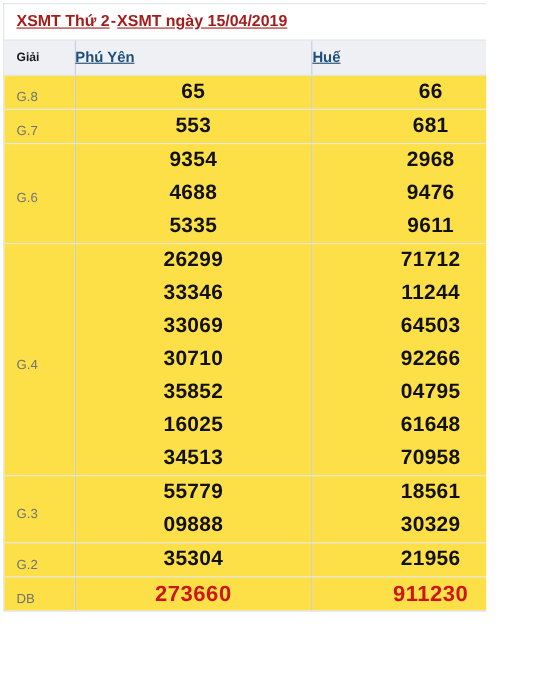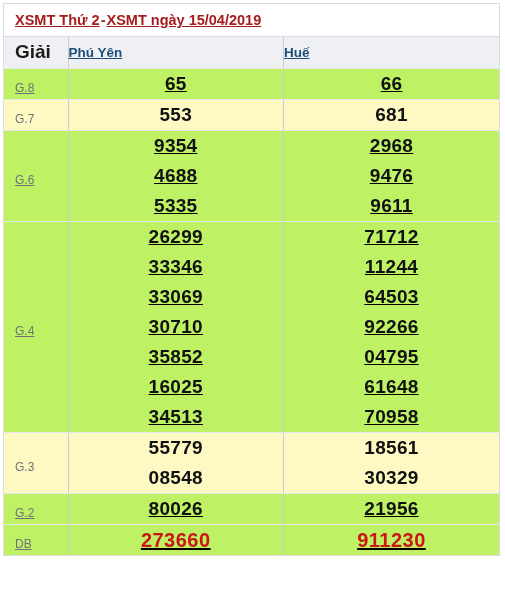--- a/index.html
+++ b/index.html
@@ -9,21 +9,21 @@
   }
   body {
     width: 505px;
     height: 613px;
     font-family: "Liberation Sans", "DejaVu Sans", sans-serif;
     -webkit-font-smoothing: antialiased;
   }
 
   .page {
     position: relative;
-    width: 505px;
+    width: 442px;
     height: 613px;
     overflow: hidden;
     background: #ffffff;
   }
 
   .result-box {
     position: absolute;
     left: 3px;
     top: 3px;
     width: 497px;
@@ -70,21 +70,21 @@
     vertical-align: middle;
     box-sizing: border-box;
   }
 
   .hdr-row th {
     background: #eef0f4;
     height: 31px;
     border-bottom: 1px solid #dfe3e9;
   }
   .hdr-prize {
-    font-size: 19px;
+    font-size: 11px;
     font-weight: bold;
     color: #1b1b1b;
     text-align: left;
     padding-left: 11px !important;
   }
   .hdr-prov {
     text-align: left;
     border-left: 1px solid #c8cdd6;
   }
   .prov-link {
@@ -111,22 +111,22 @@
     margin-left: 12px;
   }
   .num {
     font-size: 19px;
     font-weight: bold;
     color: #111111;
     letter-spacing: 0.3px;
     height: 30px;
     line-height: 30px;
   }
-  .row-shade td { background: #fef9c3; }
-  .row-plain td { background: #bef264; text-decoration: underline; }
+  .row-shade td { background: #fde047; }
+  .row-plain td { background: #fde047; }
 
   .db-num {
     color: #cc1515;
     font-size: 20px;
     letter-spacing: 0.5px;
   }
   tr.db-row td { border-bottom: 1px solid #d9dde3; }
 </style>
 </head>
 <body>
@@ -206,31 +206,31 @@
               <div class="num">92266</div>
               <div class="num">04795</div>
               <div class="num">61648</div>
               <div class="num">70958</div>
             </td>
           </tr>
           <tr class="row-shade">
             <td class="prize-cell">G.3</td>
             <td class="num-cell">
               <div class="num">55779</div>
-              <div class="num">08548</div>
+              <div class="num">09888</div>
             </td>
             <td class="num-cell">
               <div class="num">18561</div>
               <div class="num">30329</div>
             </td>
           </tr>
           <tr class="row-plain">
             <td class="prize-cell">G.2</td>
             <td class="num-cell">
-              <div class="num">80026</div>
+              <div class="num">35304</div>
             </td>
             <td class="num-cell">
               <div class="num">21956</div>
             </td>
           </tr>
           <tr class="row-plain db-row">
             <td class="prize-cell">DB</td>
             <td class="num-cell">
               <div class="num db-num">273660</div>
             </td>

